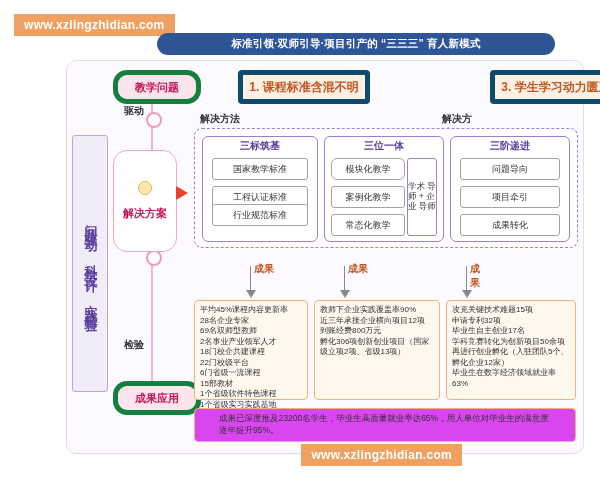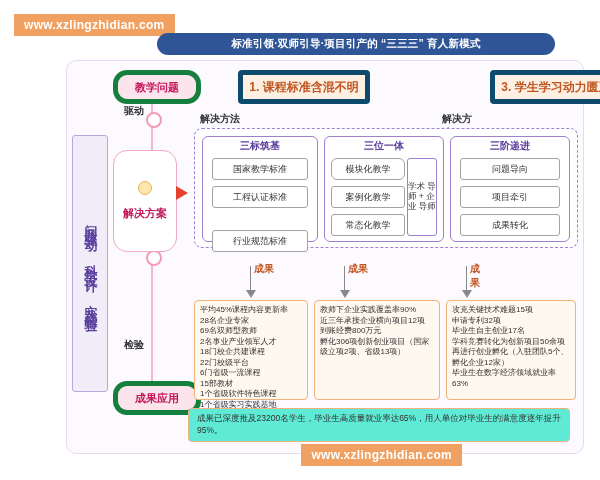--- a/index.html
+++ b/index.html
@@ -137,23 +137,23 @@
     position:absolute;top:300px;background:#fff8ee;border:1px solid #f0b27a;
     border-radius:4px;font-size:8px;color:#333;line-height:1.32;
     padding:4px 5px;box-sizing:border-box;
   }
   .out1{left:194px;width:114px;height:100px;}
   .out2{left:314px;width:126px;height:100px;}
   .out3{left:446px;width:130px;height:100px;}
 
   
   .summary{
-    position:absolute;left:188px;top:408px;width:382px;height:34px;
-    background:#5eead4;border:1px solid #f0b27a;border-radius:4px;
-    font-size:8.5px;color:#333;line-height:1.4;padding:4px 8px;box-sizing:border-box;
+    position:absolute;left:194px;top:408px;width:382px;height:34px;
+    background:#d946ef;border:1px solid #f0b27a;border-radius:4px;
+    font-size:8.5px;color:#333;line-height:1.4;padding:4px 24px;box-sizing:border-box;
   }
 
   
   .outer{
     position:absolute;left:66px;top:60px;width:516px;height:392px;
     border:1px solid #e8d9f3;border-radius:10px;background:rgba(247,242,252,.35);
     z-index:-1;
   }
 </style>
 </head>
@@ -194,21 +194,21 @@
   <div class="flow-label" style="left:200px;top:112px;">解决方法</div>
   <div class="flow-label" style="left:442px;top:112px;">解决方法</div>
 
   <div class="dash-box"></div>
 
   <div class="col col1">
     <div class="col-head">三标筑基</div>
   </div>
   <div class="item" style="left:212px;top:158px;width:94px;">国家教学标准</div>
   <div class="item" style="left:212px;top:186px;width:94px;">工程认证标准</div>
-  <div class="item" style="left:212px;top:230px;width:94px;">行业规范标准</div>
+  <div class="item" style="left:212px;top:204px;width:94px;">行业规范标准</div>
 
   <div class="col col2">
     <div class="col-head">三位一体</div>
   </div>
   <div class="item" style="left:331px;top:158px;width:72px;border-radius:6px;">模块化教学</div>
   <div class="item" style="left:331px;top:214px;width:72px;">常态化教学</div>
   <div class="item" style="left:331px;top:186px;width:72px;">案例化教学</div>
   <div class="lav" style="left:407px;top:158px;width:28px;height:76px;">学术 导师 + 企业 导师</div>
 
   <div class="col col3">

